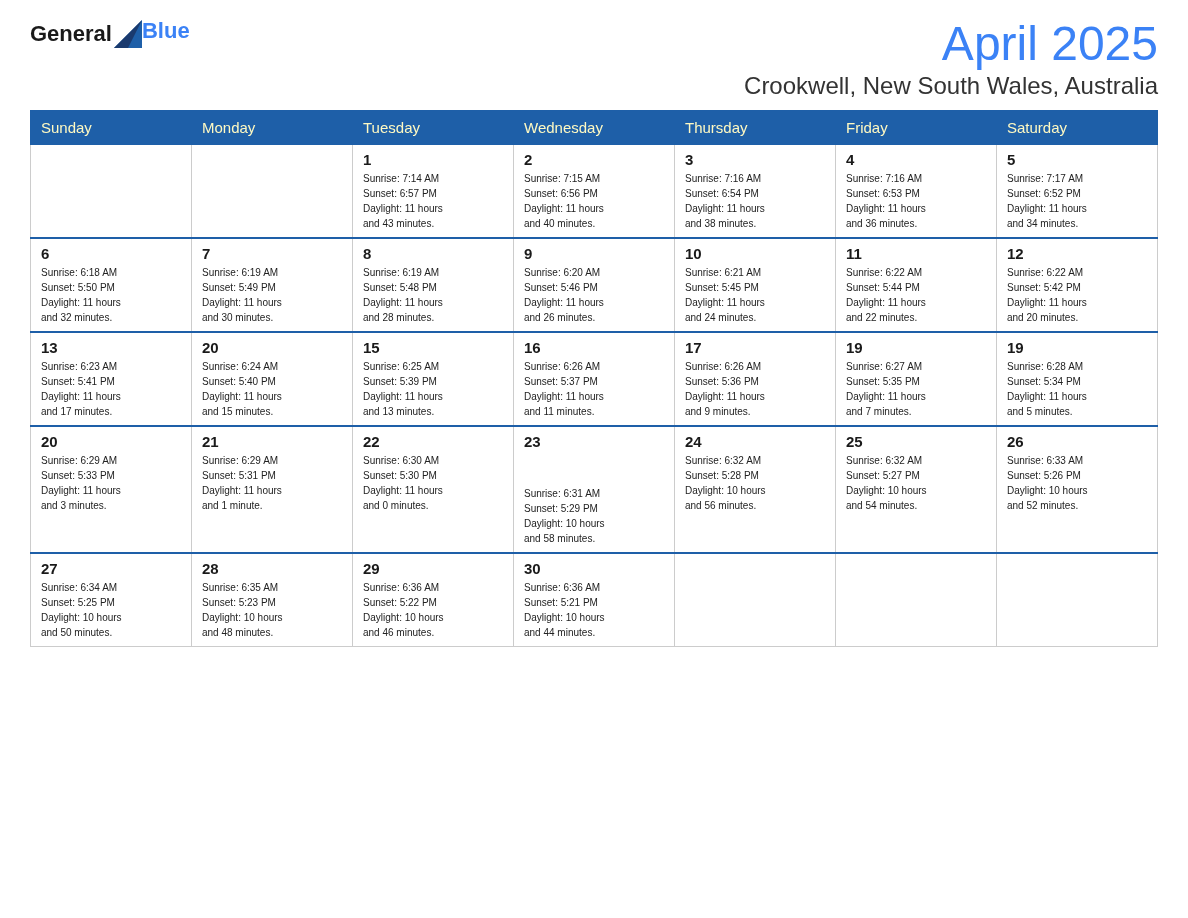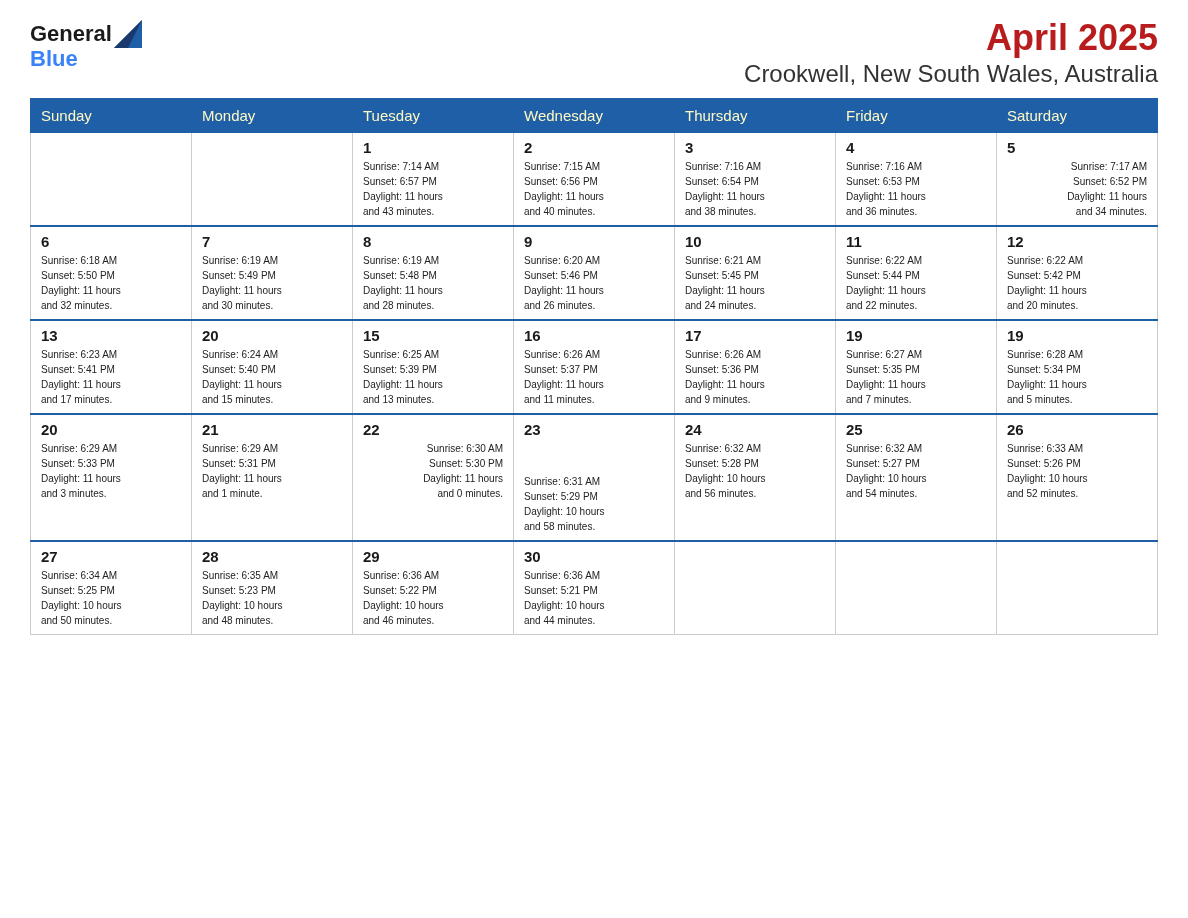--- a/index.html
+++ b/index.html
@@ -29,23 +29,23 @@
     }
     .logo-icon {
       width: 28px;
       height: 28px;
       margin-left: 2px;
     }
     .title-section {
       text-align: right;
     }
     .month-year {
-      font-size: 36px;
-      font-weight: bold;
-      color: #b91c1c;
+      font-size: 48px;
+      font-weight: normal;
+      color: #3b82f6;
       line-height: 1;
     }
     .location {
       font-size: 24px;
       color: #333;
       margin-top: 4px;
     }
     .calendar {
       width: 100%;
       border-collapse: collapse;
@@ -85,21 +85,21 @@
     }
     .row-divider td {
       border-top: 2px solid #1e5fa8;
     }
   </style>
 </head>
 <body>
 
 <div class="header">
   <div class="logo">
-    <div style="display:flex;flex-direction:column;line-height:1.1;">
+    <div style="display:flex;flex-direction:row;line-height:1.1;">
       <div style="display:flex;align-items:center;">
         <span class="logo-text">General</span>
         <svg class="logo-icon" viewBox="0 0 28 28" xmlns="http://www.w3.org/2000/svg">
           <polygon points="0,28 28,0 28,28" fill="#1e5fa8"></polygon>
           <polygon points="0,28 28,0 14,28" fill="#1a3a6e"></polygon>
         </svg>
       </div>
       <span class="logo-text" style="color:#3b82f6;">Blue</span>
     </div>
   </div>
@@ -148,21 +148,21 @@
         </td>
         <td>
           <div class="day-number">4</div>
           <div class="day-info" style="white-space: pre-line;">Sunrise: 7:16 AM
 Sunset: 6:53 PM
 Daylight: 11 hours
 and 36 minutes.</div>
         </td>
         <td>
           <div class="day-number">5</div>
-          <div class="day-info" style="white-space: pre-line; text-align: right;">Sunrise: 7:17 AM
+          <div class="day-info" style="white-space: pre-line;">Sunrise: 7:17 AM
 Sunset: 6:52 PM
 Daylight: 11 hours
 and 34 minutes.</div>
         </td>
       </tr>
       <tr class="row-divider">
         <td>
           <div class="day-number">6</div>
           <div class="day-info" style="white-space: pre-line;">Sunrise: 6:18 AM
 Sunset: 5:50 PM
@@ -273,21 +273,21 @@
         </td>
         <td>
           <div class="day-number">21</div>
           <div class="day-info" style="white-space: pre-line;">Sunrise: 6:29 AM
 Sunset: 5:31 PM
 Daylight: 11 hours
 and 1 minute.</div>
         </td>
         <td>
           <div class="day-number">22</div>
-          <div class="day-info" style="white-space: pre-line; text-align: right;">Sunrise: 6:30 AM
+          <div class="day-info" style="white-space: pre-line;">Sunrise: 6:30 AM
 Sunset: 5:30 PM
 Daylight: 11 hours
 and 0 minutes.</div>
         </td>
         <td>
           <div class="day-number">23</div>
           <div class="day-info" style="white-space: pre-line; margin-top: 36px;">Sunrise: 6:31 AM
 Sunset: 5:29 PM
 Daylight: 10 hours
 and 58 minutes.</div>

